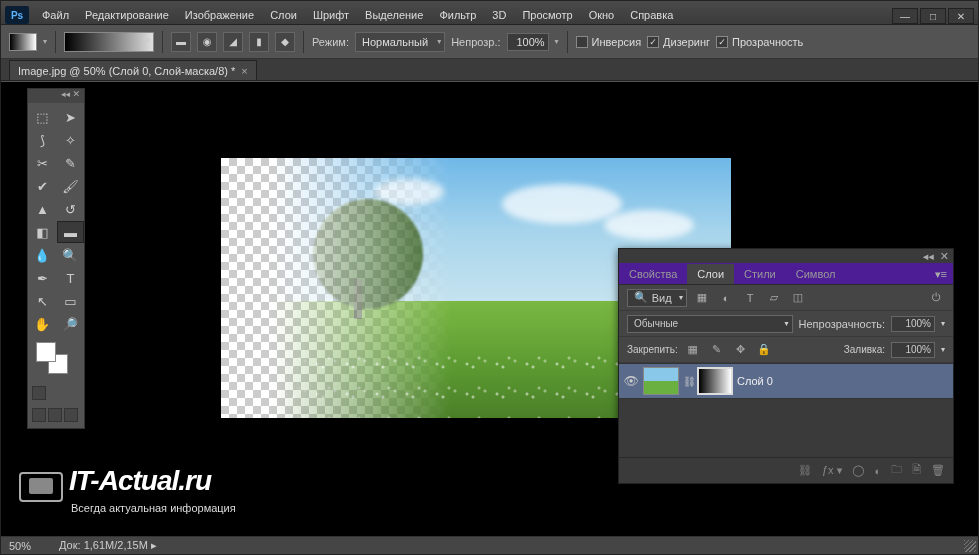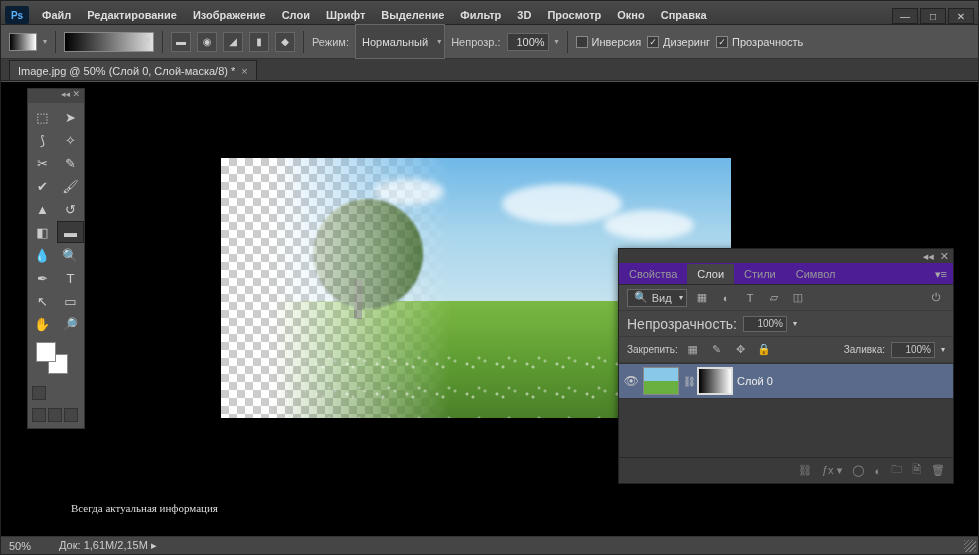--- a/index.html
+++ b/index.html
@@ -1,30 +1,30 @@
 <!DOCTYPE html>
 <html><head>
 <meta charset="utf-8">
 <style>
 * { margin:0; padding:0; box-sizing:border-box; font-family:Tahoma,Arial,sans-serif; font-size:11px; user-select:none; }
 body { background:#e8e8e8; }
 .window { width:979px; height:555px; background:#535353; border:1px solid #222; position:relative; overflow:hidden; }
 .titlebar { height:24px; background:linear-gradient(#4a4a4a,#3b3b3b); display:flex; align-items:flex-end; color:#ddd; border-bottom:1px solid #222; }
 .ps-logo { width:24px; height:18px; margin:0 6px 0 4px; background:#0a1f33; color:#5cb3ff; font-weight:bold; font-size:10px; display:flex; align-items:center; justify-content:center; border-radius:2px; }
 .menubar { display:flex; gap:2px; flex:1; }
-.menuitem { padding:3px 7px; color:#ddd; cursor:pointer;font-weight:bold; }
+.menuitem { padding:3px 7px; color:#ddd; cursor:pointer; }
 .winbtns { display:flex; margin-right:4px; }
 .winbtn { width:26px; height:16px; background:#3a3a3a; border:1px solid #222; margin-left:2px; color:#ccc; display:flex; align-items:center; justify-content:center; font-size:10px; cursor:pointer; }
 .optbar { height:34px; background:#535353; border-bottom:1px solid #333; display:flex; align-items:center; padding:0 8px; gap:6px; color:#ddd; }
 .swatch-sm { width:28px; height:18px; background:linear-gradient(90deg,#000,#fff); border:1px solid #888; }
 .opt-drop { width:90px; height:20px; background:linear-gradient(90deg,#000,#e0e0e0); border:1px solid #888; position:relative; }
 .opt-drop::after { content:"▾"; position:absolute; right:3px; top:2px; color:#ccc; font-size:9px; }
 .opt-btn { width:20px; height:20px; background:#454545; border:1px solid #666; display:flex; align-items:center; justify-content:center; color:#ccc; font-size:10px; }
 .opt-label { color:#ccc; font-size:11px; }
-.opt-select { height:35px; background:#454545; border:1px solid #666; color:#ddd; padding:0 16px 0 6px; position:relative; display:flex; align-items:center; }
+.opt-select { height:20px; background:#454545; border:1px solid #666; color:#ddd; padding:0 16px 0 6px; position:relative; display:flex; align-items:center; }
 .opt-select::after { content:"▾"; position:absolute; right:3px; color:#aaa; font-size:8px; }
 .opt-num { width:42px; height:18px; background:#3a3a3a; border:1px solid #666; color:#ddd; display:flex; align-items:center; justify-content:flex-end; padding:0 3px; }
 .chk { width:12px; height:12px; background:#3a3a3a; border:1px solid #888; display:inline-flex; align-items:center; justify-content:center; margin-right:4px; }
 .chk.on::after { content:"✓"; color:#ddd; font-size:9px; }
 .tabbar { height:22px; background:#3b3b3b; border-bottom:1px solid #222; display:flex; align-items:flex-end; padding-left:8px; }
 .doctab { height:20px; background:#454545; color:#ddd; padding:2px 8px; border:1px solid #222; border-bottom:none; display:flex; align-items:center; gap:6px; font-size:10px; }
 .doctab .x { color:#aaa; cursor:pointer; }
 .workarea { position:absolute; top:81px; left:0; right:0; bottom:18px; background:#000; }
 .tools { position:absolute; left:26px; top:6px; width:58px; background:#535353; border:1px solid #333; padding-top:16px; }
 .tools-head { position:absolute; top:0; left:0; right:0; height:14px; background:#454545; display:flex; justify-content:flex-end; padding-right:4px; color:#aaa; font-size:9px; }
@@ -67,21 +67,21 @@
 .eye { width:16px; color:#ccc; font-size:12px; text-align:center; }
 .thumb { width:36px; height:28px; background:linear-gradient(#8ac8ea 50%,#6ab040 50%); border:1px solid #888; }
 .mask-thumb { width:36px; height:28px; background:linear-gradient(90deg,#000,#fff); border:2px solid #ddd; }
 .link { width:10px; color:#ccc; font-size:10px; }
 .layer-name { color:#eee; font-size:11px; }
 .panel-foot { height:26px; background:#3a3a3a; border-top:1px solid #2a2a2a; display:flex; align-items:center; justify-content:flex-end; gap:10px; padding:0 8px; color:#888; font-size:11px; }
 .panel-foot span { cursor:pointer; }
 .statusbar { position:absolute; bottom:0; left:0; right:0; height:18px; background:#454545; border-top:1px solid #333; display:flex; align-items:center; color:#ccc; padding:0 8px; gap:28px; font-size:10px; }
 .watermark { position:absolute; left:18px; bottom:22px; color:#fff; pointer-events:none; }
 .watermark .big { font-size:28px; font-weight:bold; font-style:italic; letter-spacing:-1px; }
-.watermark .small { font-size:11px; color:#ddd;font-family:Liberation Serif, serif; }
+.watermark .small { font-size:11px; color:#ddd; }
 .wm-box { display:inline-block; width:44px; height:30px; border:2px solid #aaa; border-radius:4px; vertical-align:middle; margin-right:6px; position:relative; }
 .wm-box::before { content:""; position:absolute; left:8px; top:4px; width:24px; height:16px; background:#888; border-radius:2px; }
 .resize { position:absolute; right:2px; bottom:2px; width:12px; height:12px; background:repeating-linear-gradient(135deg,#777 0 1px,transparent 1px 3px); }
 .sep { width:1px; height:22px; background:#333; margin:0 2px; }
 </style>
 </head>
 <body>
 
 <div class="window">
 
@@ -219,21 +219,22 @@
           </div>
         <div class="ico">▦</div>
         <div class="ico">◐</div>
         <div class="ico">T</div>
         <div class="ico">▱</div>
         <div class="ico">◫</div>
         <div style="flex:1"></div>
         <div class="ico">⏻</div>
       </div>
       <div class="panel-row">
-        <span style="font-size:14px">Непрозрачность:</span>
+        <div class="sel wide">Обычные</div>
+        <span style="font-size:11px">Непрозрачность:</span>
         <div class="num">100%</div>
         <span style="font-size:8px">▾</span>
       </div>
       <div class="panel-row">
         <span style="font-size:10px">Закрепить:</span>
         <div class="ico">▦</div>
         <div class="ico">✎</div>
         <div class="ico">✥</div>
         <div class="ico">🔒</div>
         <div style="flex:1"></div>
@@ -256,20 +257,21 @@
         <span>ƒx ▾</span>
         <span>◯</span>
         <span>◐</span>
         <span>🗀</span>
         <span>🗎</span>
         <span>🗑</span>
       </div>
     </div>
 
     <div class="watermark">
+      <div><span class="wm-box"></span><span class="big">IT-Actual.ru</span></div>
       <div class="small" style="margin-left:52px">Всегда актуальная информация</div>
     </div>
 
   </div>
 
   <div class="statusbar">
     <span>50%</span>
     <span><span>Док: 1,61M/2,15M</span> ▸</span>
   </div>
   <div class="resize"></div>

